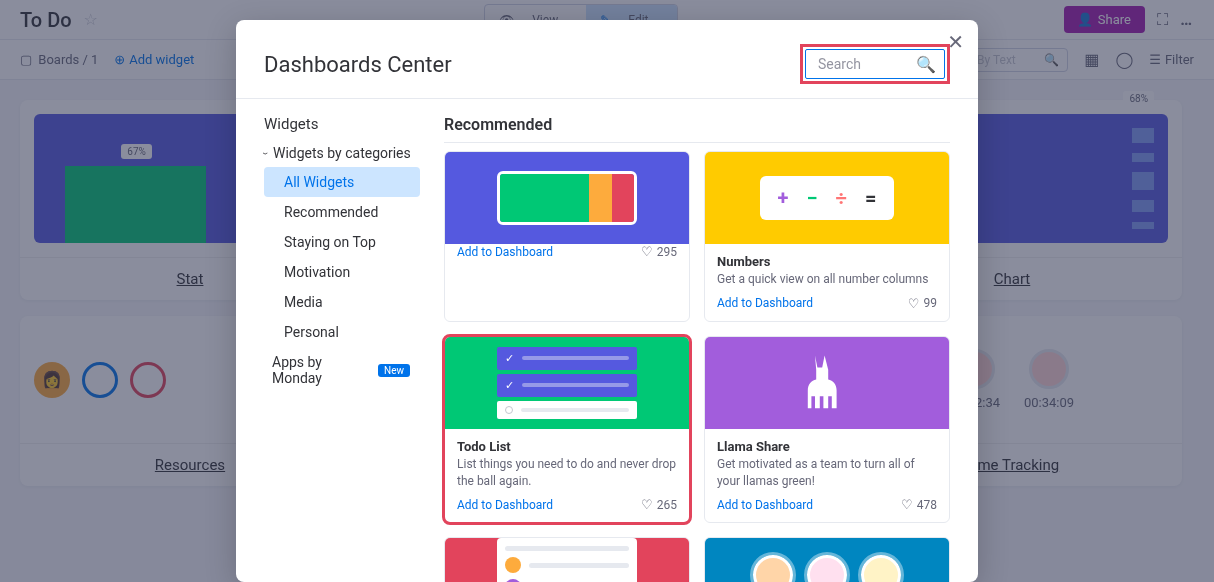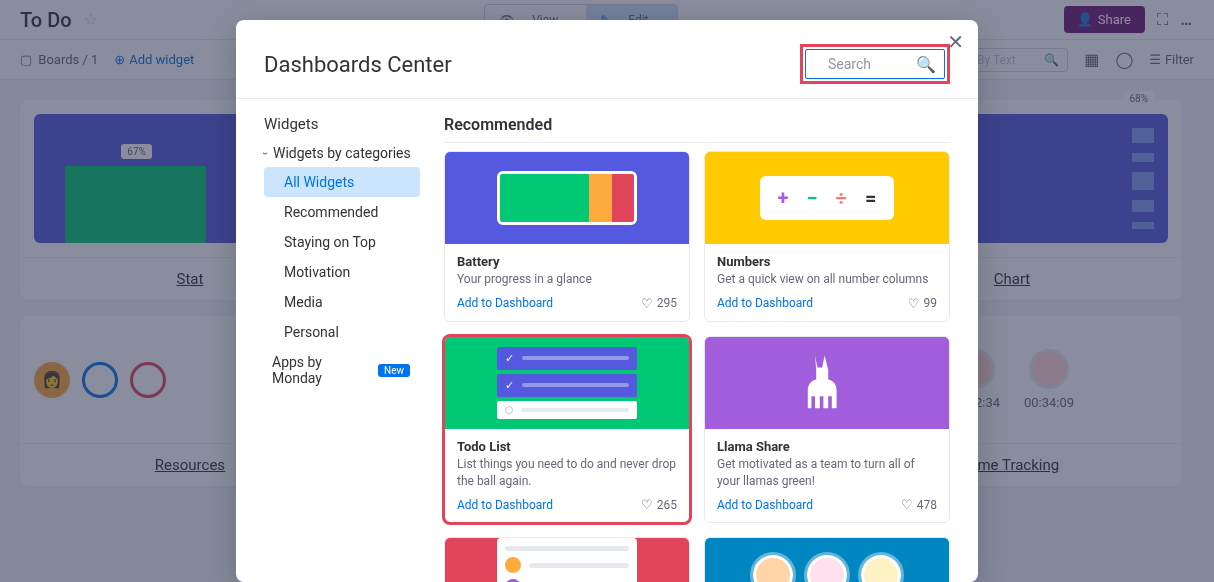--- a/index.html
+++ b/index.html
@@ -7,21 +7,21 @@
 
 
 .page { width: 100%; height: 100%; position: relative; }
 .topbar { height: 40px; display: flex; align-items: center; padding: 0 20px; gap: 12px; background: #fff; border-bottom: 1px solid #e6e9ef; }
 .page-title { font-size: 20px; font-weight: 500; color: #323338; }
 .star { color: #c5c7d0; font-size: 16px; }
 .topbar-spacer { flex: 1; }
 .view-edit { display: flex; border: 1px solid #d0d4e4; border-radius: 4px; overflow: hidden; }
 .view-edit span { padding: 4px 14px; font-size: 12px; color: #676879; display:flex; align-items:center; gap:4px;}
 .view-edit .active { background: #cce5ff; color:#0073ea;}
-.share-btn { background: #701a75; color: #fff; border: none; padding: 6px 14px; border-radius: 4px; font-size: 13px; display:flex; align-items:center; gap:4px;}
+.share-btn { background: #a21caf; color: #fff; border: none; padding: 6px 14px; border-radius: 4px; font-size: 13px; display:flex; align-items:center; gap:4px;}
 .icon-btn { background: none; border: none; color: #676879; cursor: pointer; font-size: 16px;}
 .dots { letter-spacing: 2px; font-weight:bold;}
 
 .subbar { height: 40px; display: flex; align-items: center; padding: 0 20px; gap: 16px; background: #fff; border-bottom: 1px solid #e6e9ef; font-size: 13px; color: #676879;}
 .subbar .boards { display:flex; align-items:center; gap:6px;}
 .subbar .add-widget { color:#0073ea; display:flex; align-items:center; gap:4px;}
 .filter-input { border:1px solid #d0d4e4; border-radius:4px; padding:4px 8px; width:130px; font-size:12px; display:flex; align-items:center; gap:6px; color:#c5c7d0;}
 .sub-spacer{flex:1;}
 
 .bg-widgets { padding: 20px; display:flex; gap:16px; flex-wrap:wrap;}
@@ -45,21 +45,21 @@
 
 
 .overlay { position:absolute; inset:0; background:rgba(41,47,76,0.55); }
 
 
 .modal { position:absolute; top:20px; left:50%; transform:translateX(-50%); width:742px; max-height: 562px; background:#fff; border-radius:8px; box-shadow:0 8px 32px rgba(0,0,0,.2); display:flex; flex-direction:column; overflow:hidden;}
 .modal-close{position:absolute; top:10px; right:14px; font-size:20px; color:#676879; cursor:pointer; background:none; border:none;}
 .modal-header{padding:24px 28px 14px 28px; display:flex; align-items:center; border-bottom:1px solid #e6e9ef;justify-content:center;}
 .modal-title{font-size:22px; font-weight:400; color:#323338; flex:1;}
 .search-wrap{border:3px solid #e2445c; padding:2px;}
-.search-inner{border:1px solid #0073ea; display:flex; align-items:center; padding:6px 30px 6px 22px; width:140px; position:relative; border-radius:2px;}
+.search-inner{border:1px solid #0073ea; display:flex; align-items:center; padding:6px 30px 6px 12px; width:140px; position:relative; border-radius:2px;}
 .search-inner input{border:none; outline:none; font-size:14px; width:100%; color:#323338;}
 .search-inner input::placeholder{color:#676879; opacity:.7;}
 .search-inner .sicon{position:absolute; right:8px; color:#676879;}
 
 .modal-body{display:flex; overflow:hidden; flex:1;padding-left:12px;}
 .sidebar{width:180px; padding:16px 0 16px 16px; font-size:14px; color:#323338;}
 .sidebar .head{font-size:15px; margin-bottom:12px; color:#323338;}
 .cat-head{display:flex;align-items:center;gap:6px; font-size:14px; margin-bottom:6px; cursor:pointer;}
 .cat-head .chev{font-size:10px; transform:rotate(90deg);}
 .side-item{padding:7px 10px 7px 20px; font-size:14px; color:#323338; cursor:pointer; border-radius:4px; margin-right:8px; display:flex; align-items:center; gap:6px;}
@@ -230,24 +230,20 @@
       <div class="grid">
 
         <div class="card">
           <div class="card-preview pv-battery">
             <div class="bat">
                 <div class="seg sg1"></div>
                 <div class="seg sg2"></div>
                 <div class="seg sg3"></div>
               </div>
           </div>
-          <div class="card-body">
-            <div class="card-title">Battery</div>
-            <div class="card-desc">Your progress in a glance</div>
-          </div>
           <div class="card-foot">
             <span class="add-link">Add to Dashboard</span>
             <span class="likes">
                 <span class="heart">♡</span>
                 <span>295</span>
               </span>
           </div>
         </div>
 
         <div class="card">

